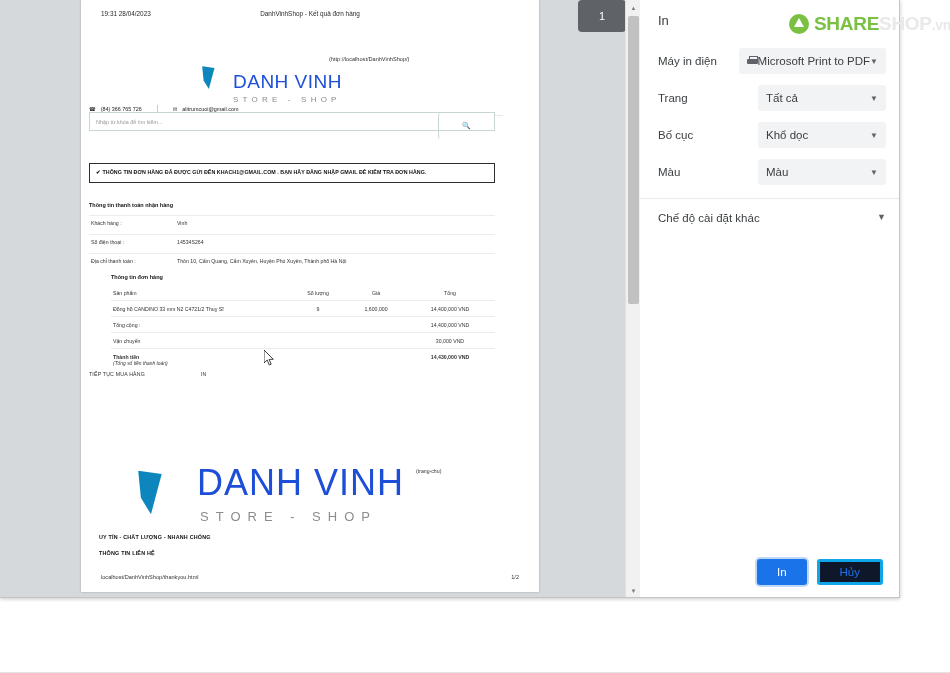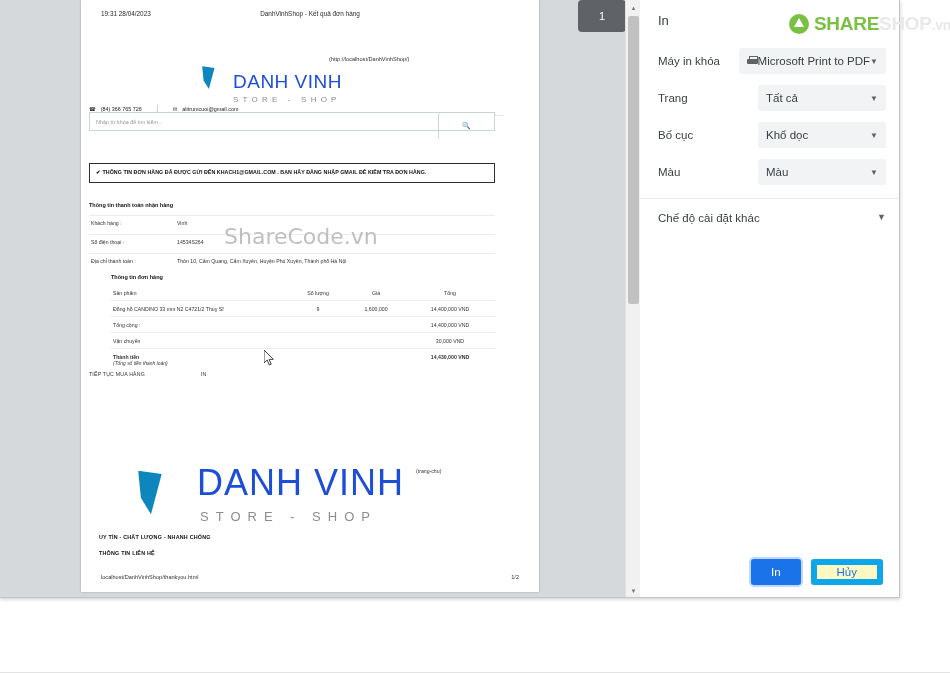--- a/index.html
+++ b/index.html
@@ -264,21 +264,21 @@
   }
   .btn {
     height: 26px; border-radius: 3px; font-size: 11.5px;
     display: flex; align-items: center; justify-content: center;
     padding: 0 20px; cursor: pointer;
   }
   .btn.primary {
     background: #1a73e8; color: #fff;
     box-shadow: 0 0 0 2px rgba(26,115,232,.28);
   }
-  .btn.secondary { background: #fef9c3; color: #1a73e8; border: 6px solid #0ea5e9; }
+  .btn.secondary { background: #0f172a; color: #1a73e8; border: 3px solid #0ea5e9; }
 
   
   #sharecode-logo {
     position: absolute; left: 789px; top: 13px;
     display: flex; align-items: center; gap: 5px;
   }
   #sharecode-logo .lmark {
     width: 20px; height: 20px; border-radius: 50%;
     background: #7ac143; position: relative; flex: 0 0 20px;
   }
@@ -425,36 +425,35 @@
 
       <div class="pg-bottom-t1">UY TÍN - CHẤT LƯỢNG - NHANH CHÓNG</div>
       <div class="pg-bottom-t2">THÔNG TIN LIÊN HỆ</div>
 
       <div class="pg-foot">
         <span>localhost/DanhVinhShop/thankyou.html</span>
         <span>1/2</span>
       </div>
     </div>
 
-    <div id="wm-preview">ShareCode.vn</div>
 
     <div id="page-badge">1</div>
 
     <div id="prev-scroll">
       <div class="arrow up">▲</div>
       <div class="thumb"></div>
       <div class="arrow down">▼</div>
     </div>
   </div>
 
   <div id="settings-pane">
     <div id="settings-title">In</div>
 
     <div class="set-row" style="top:48px">
-      <span class="set-label">Máy in khóa</span>
+      <span class="set-label">Máy in điện</span>
       <span class="set-select">
         <span class="printer-ico"></span>
         <span class="val">Microsoft Print to PDF</span>
         <span class="caret">▼</span>
       </span>
     </div>
 
     <div class="set-row" style="top:85px">
       <span class="set-label">Trang</span>
       <span class="set-select">

